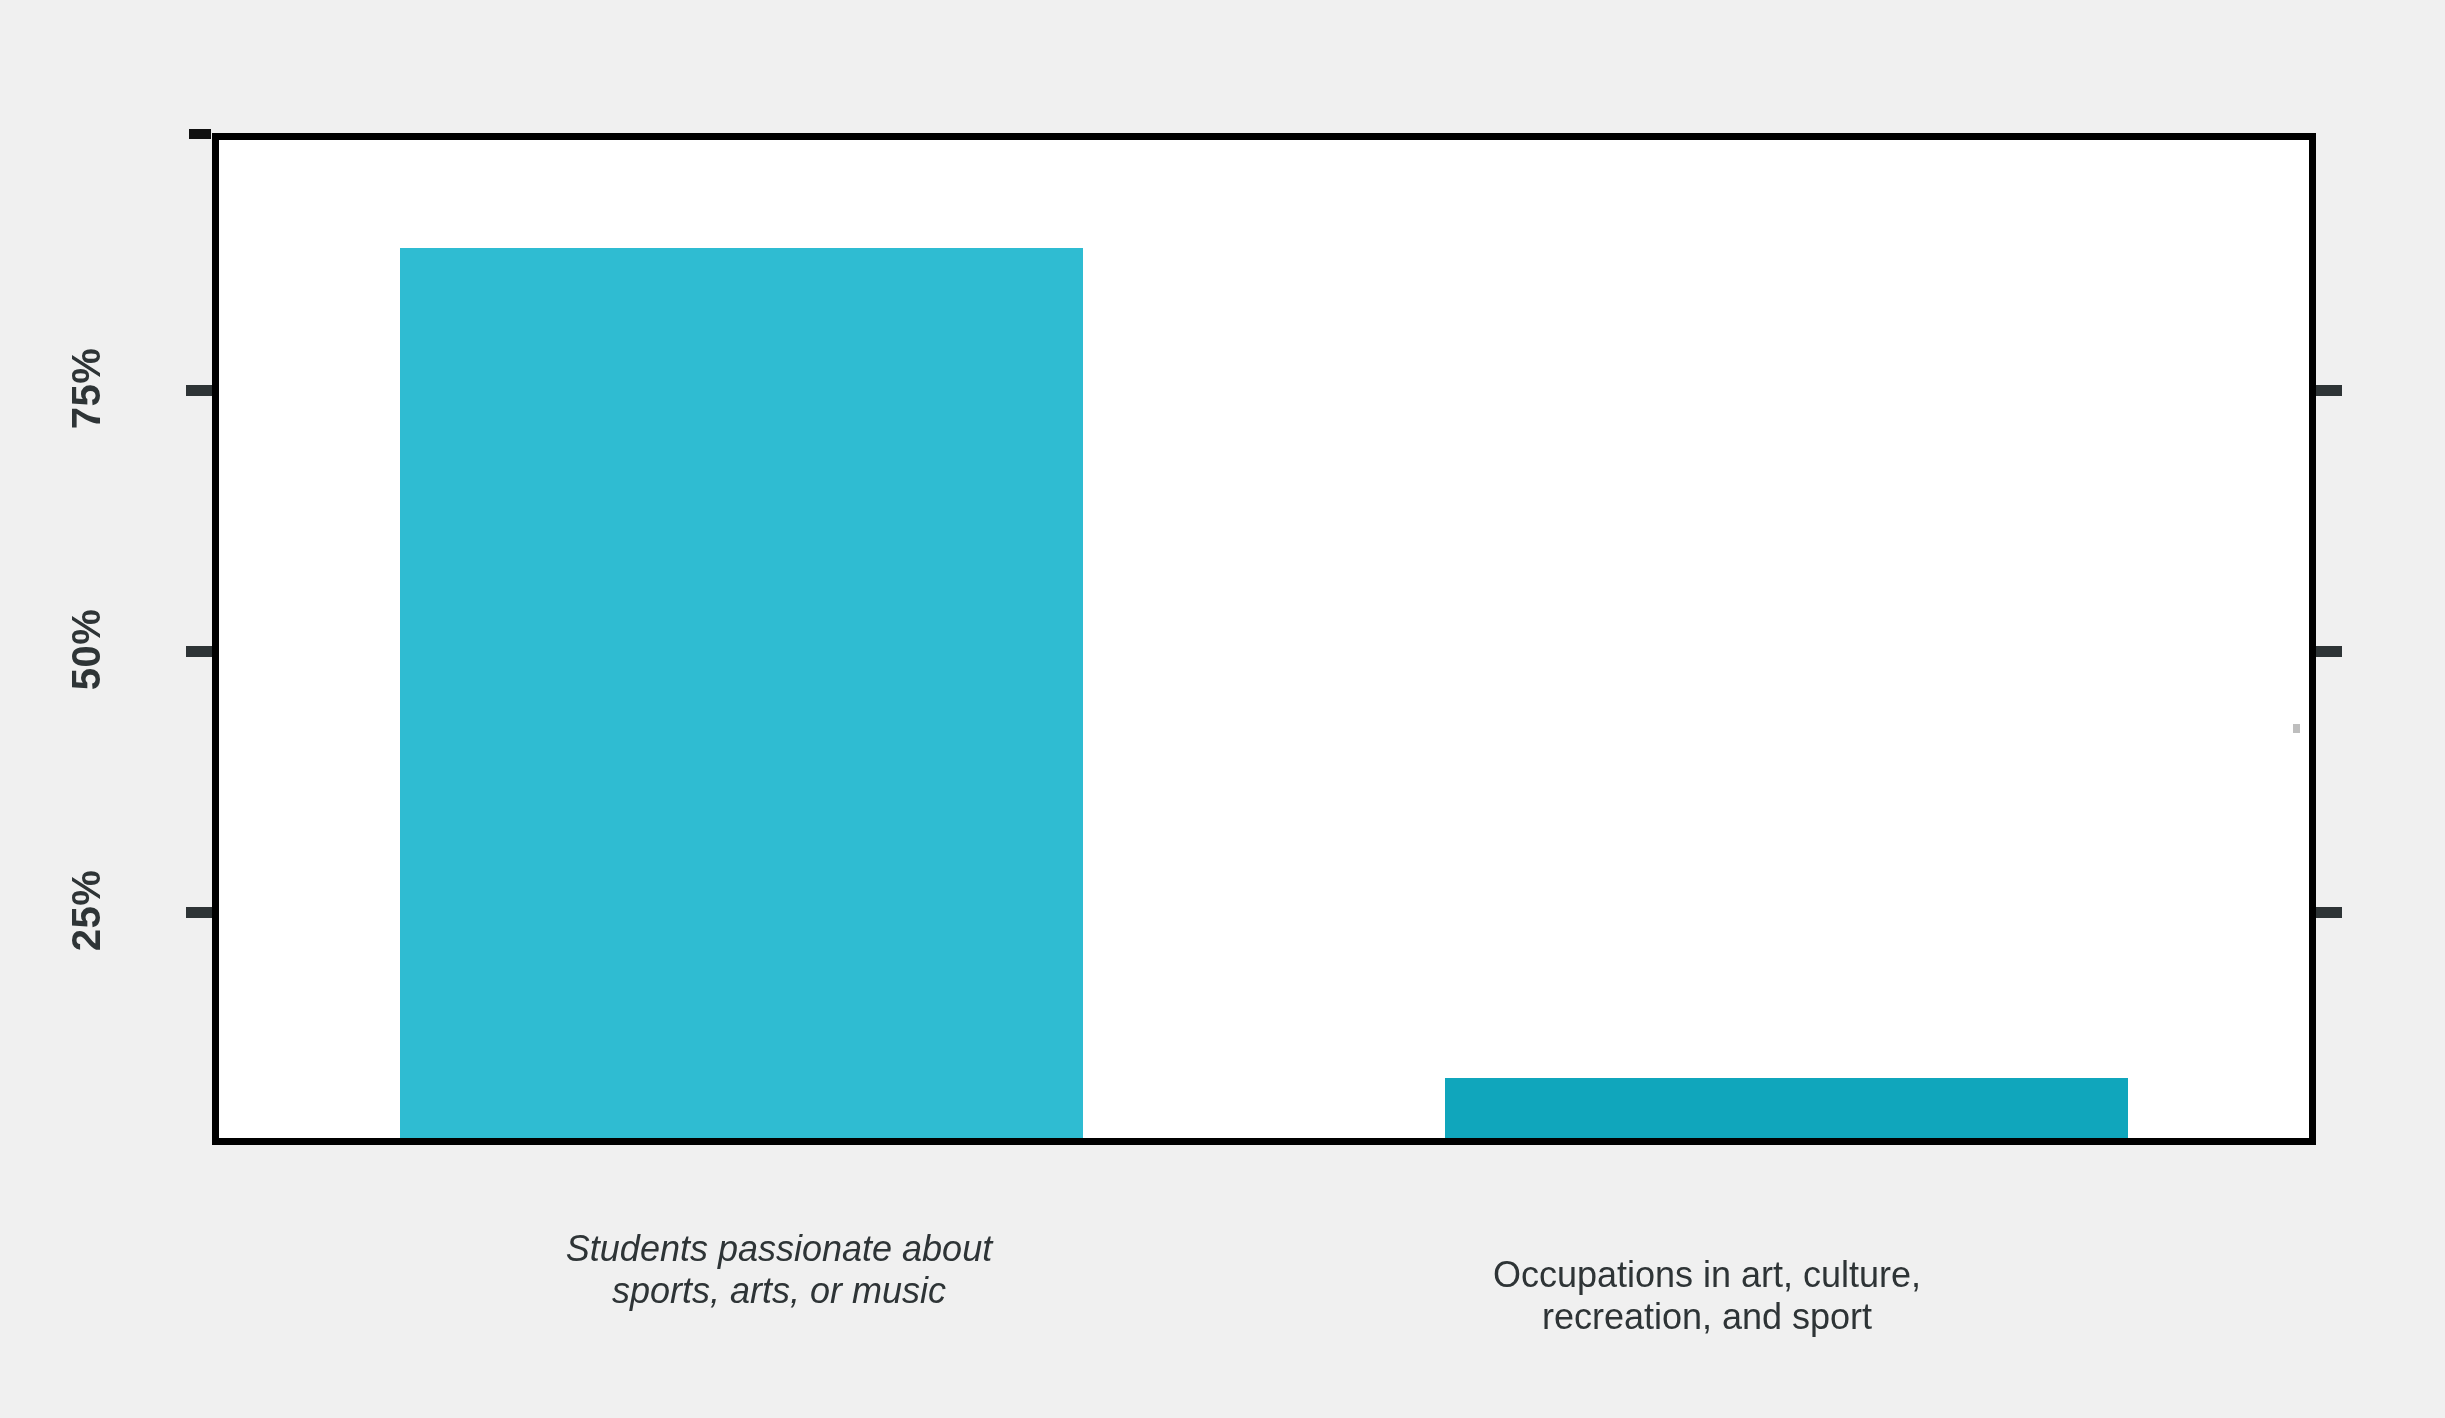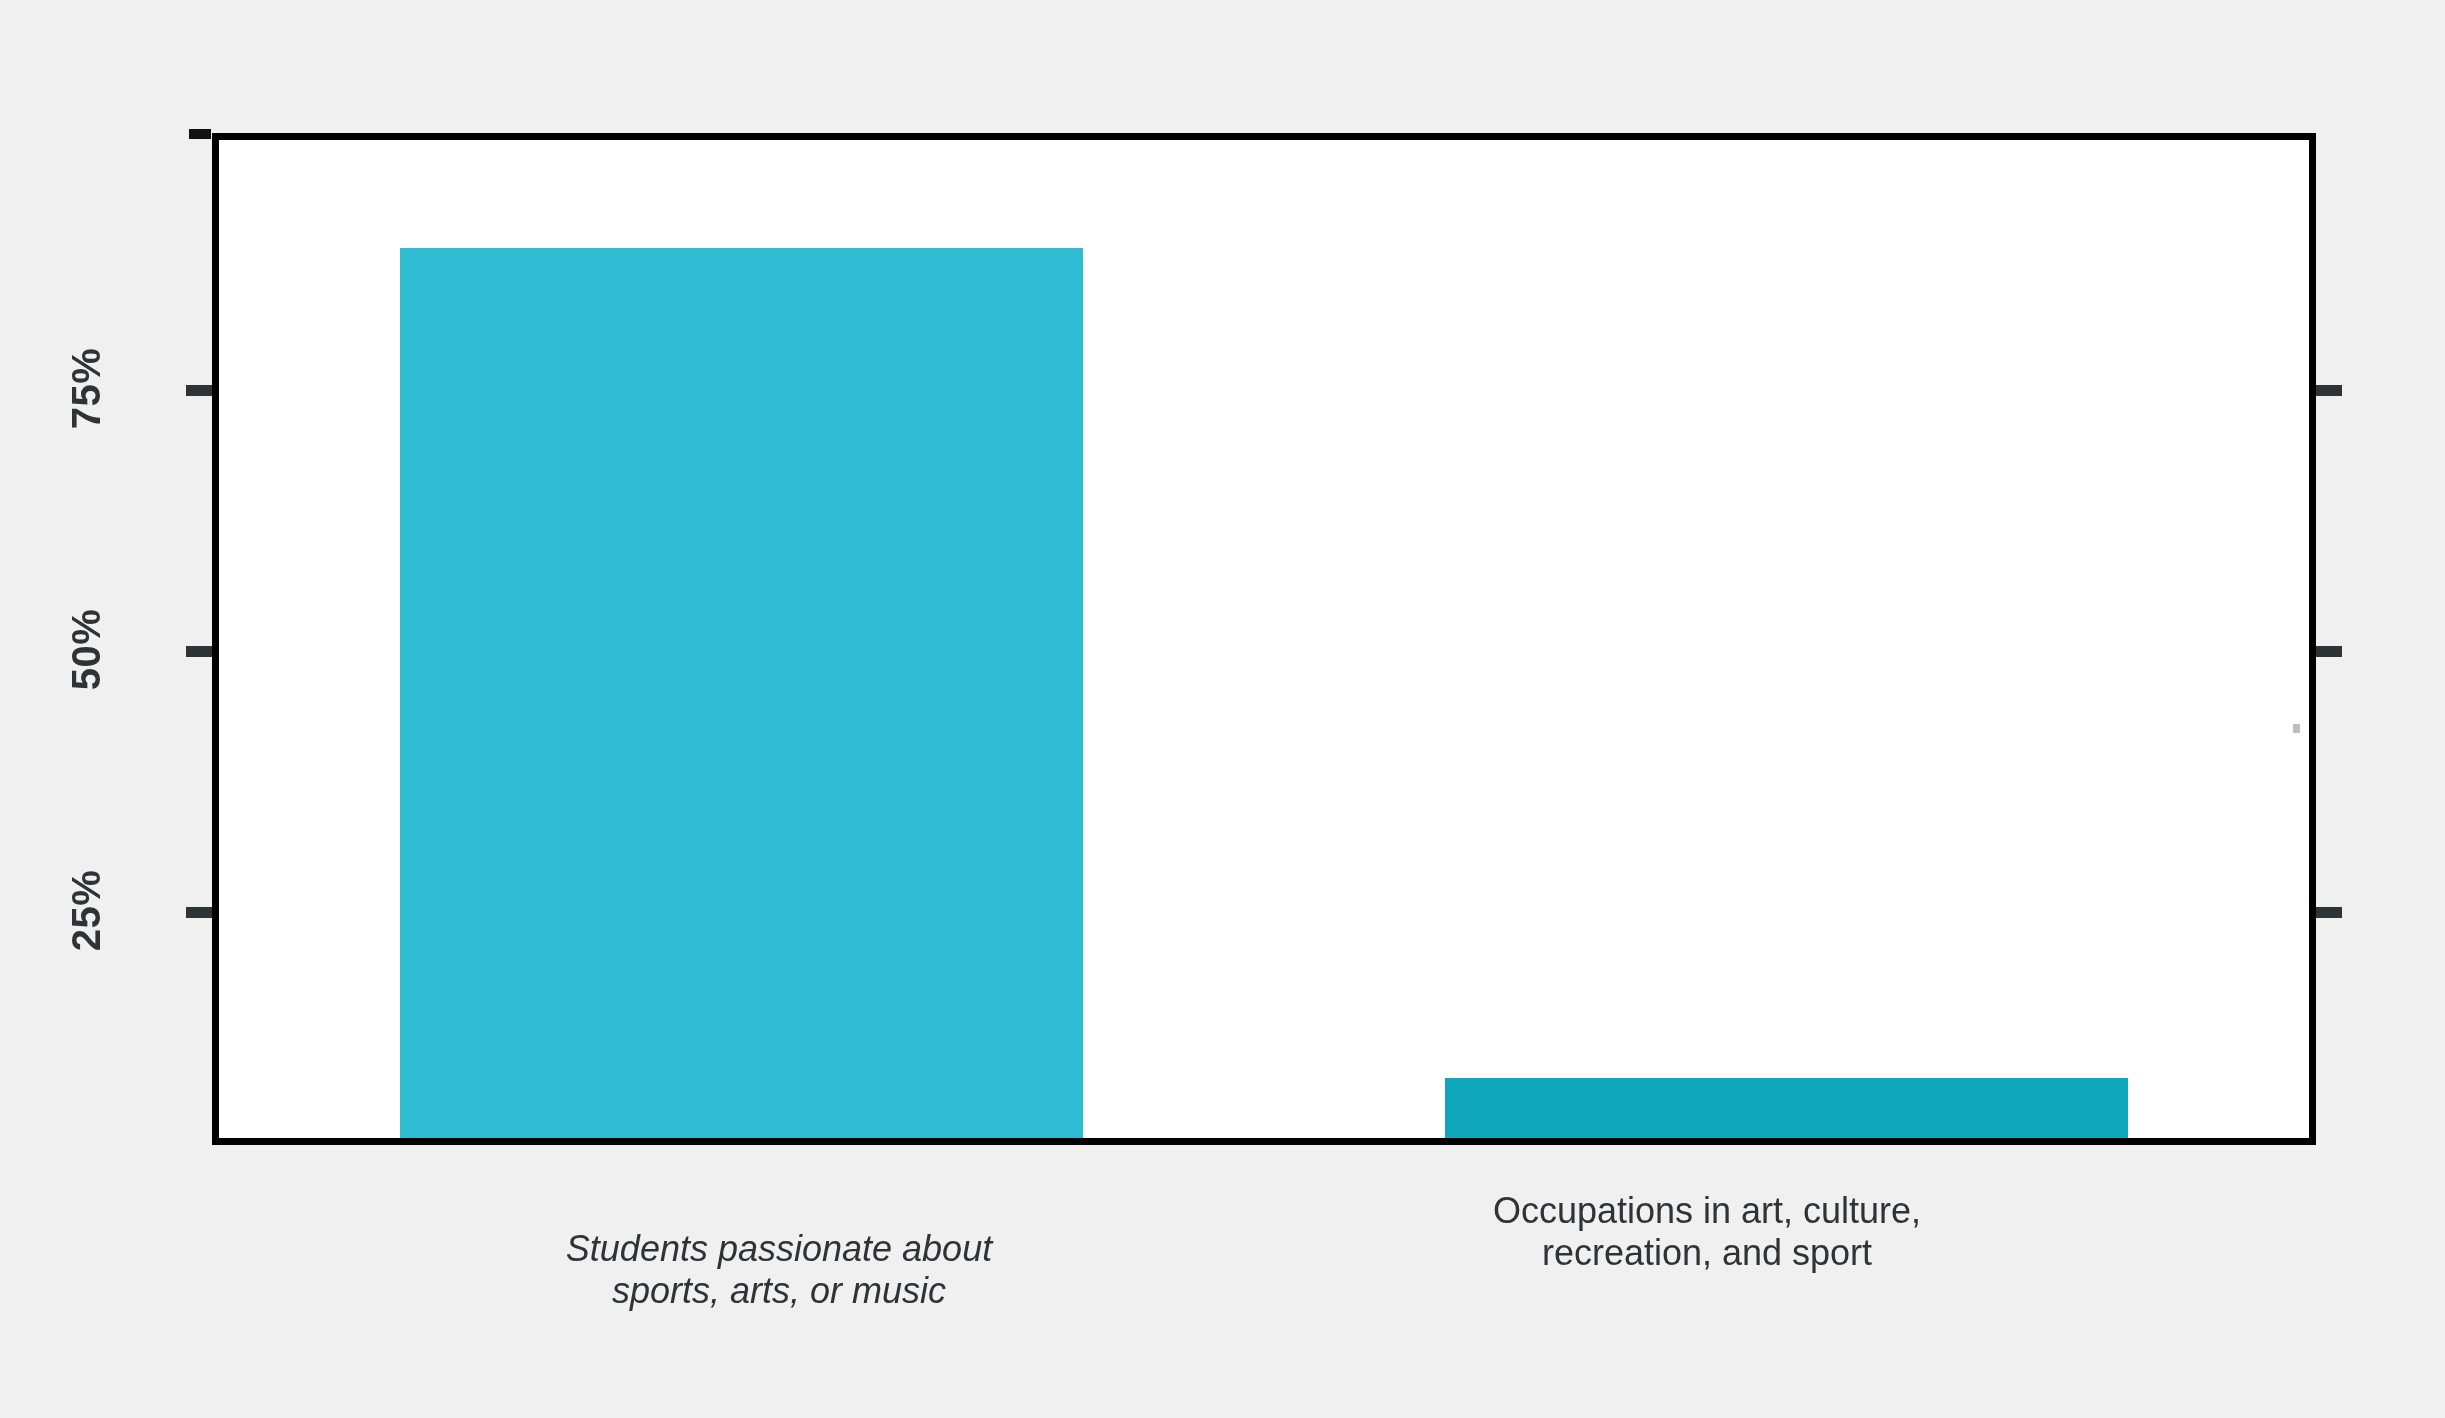--- a/index.html
+++ b/index.html
@@ -127,16 +127,16 @@
   </div>
   <div style="position:absolute; left:86px; top:651px; width:0; height:0;">
     <div class="ytick-label" style="position:absolute; left:-60px; top:-24px; width:120px; transform-origin:50% 50%; transform:rotate(-90deg);">50%</div>
   </div>
   <div style="position:absolute; left:86px; top:912px; width:0; height:0;">
     <div class="ytick-label" style="position:absolute; left:-60px; top:-24px; width:120px; transform-origin:50% 50%; transform:rotate(-90deg);">25%</div>
   </div>
 
   <div class="xtick-label" style="left:438px; top:1228px; width:682px;font-style:italic;">Students passionate about
 sports, arts, or music</div>
-  <div class="xtick-label" style="left:1366px; top:1190px; width:682px;">Occupations in art, culture,
+  <div class="xtick-label" style="left:1366px; top:1254px; width:682px;">Occupations in art, culture,
 recreation, and sport</div>
 
 </div>
 
 </body></html>

